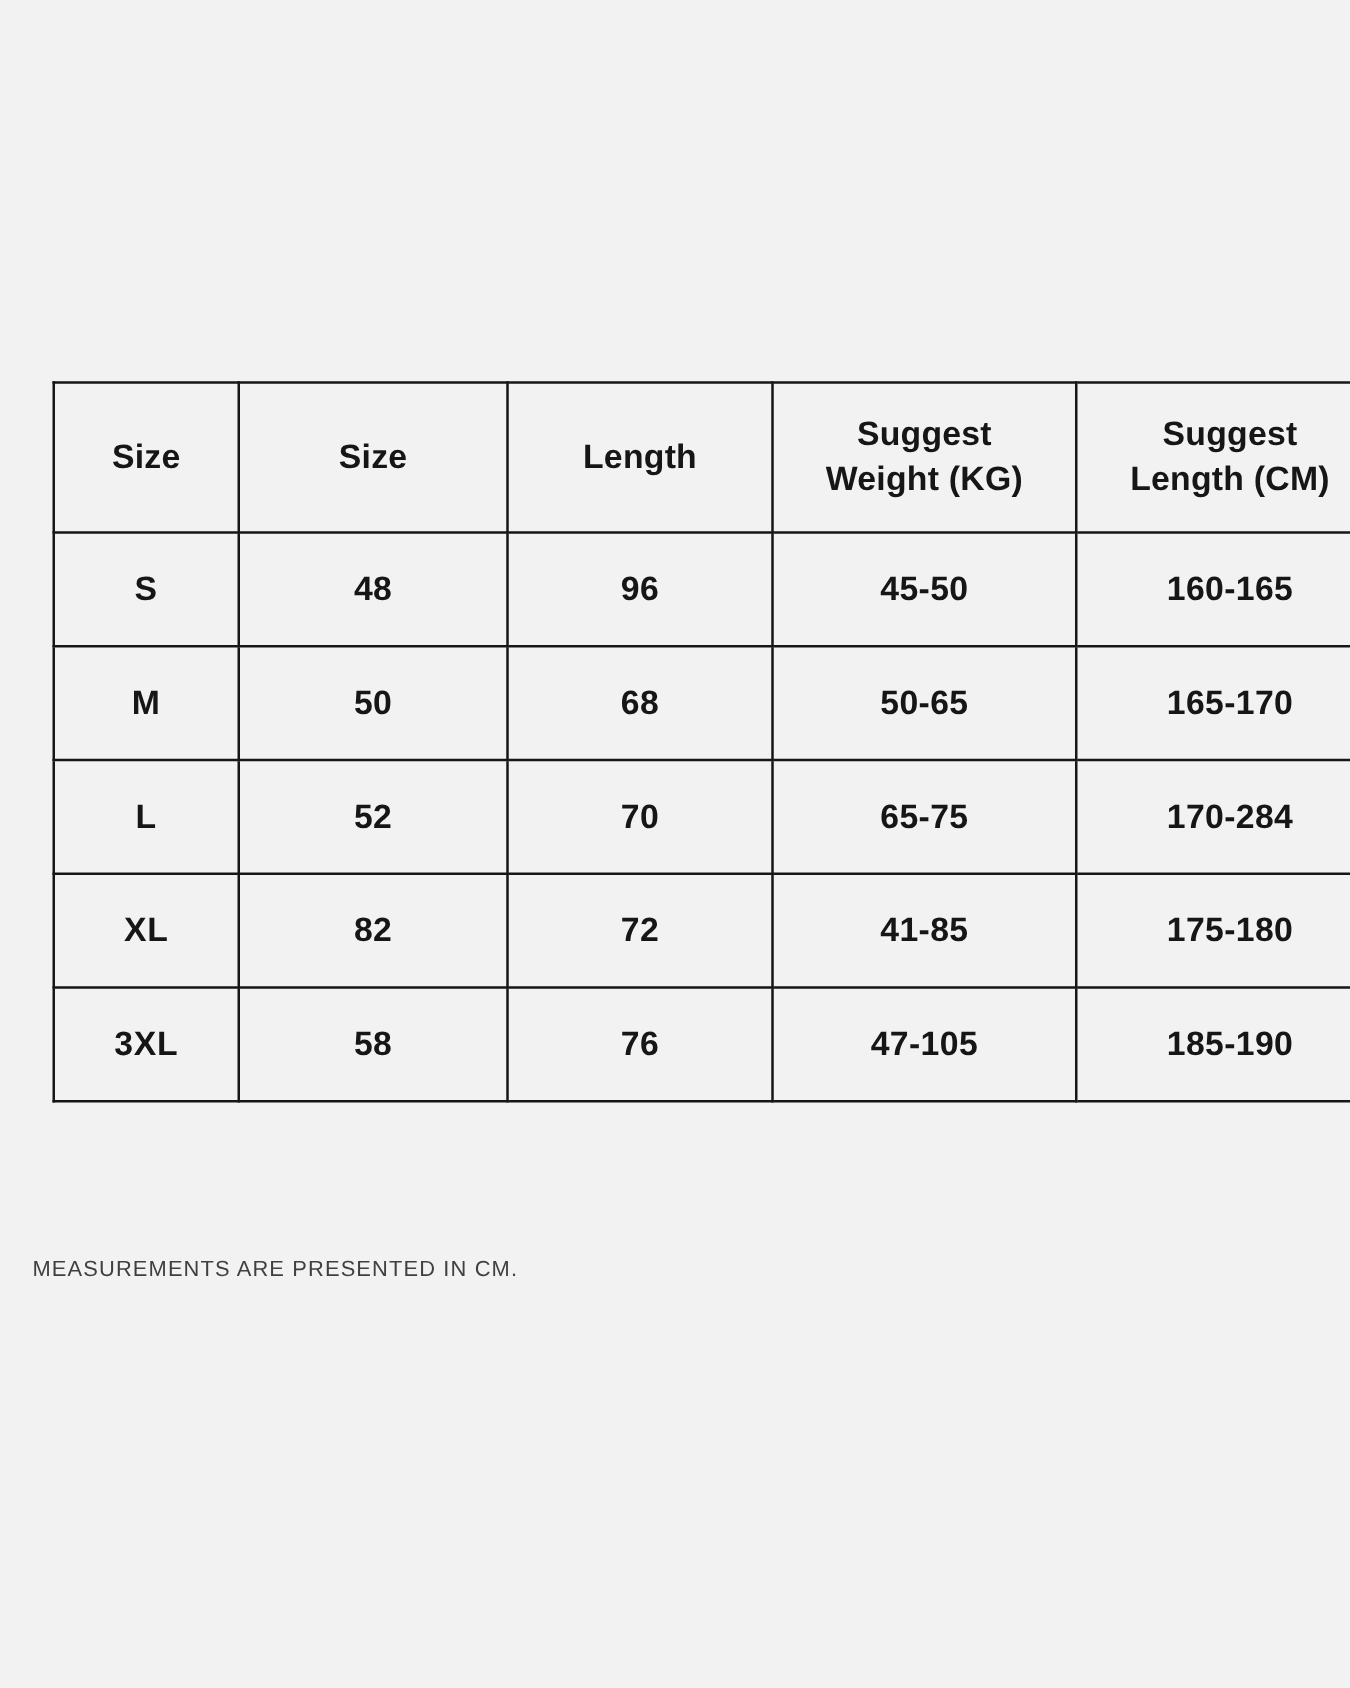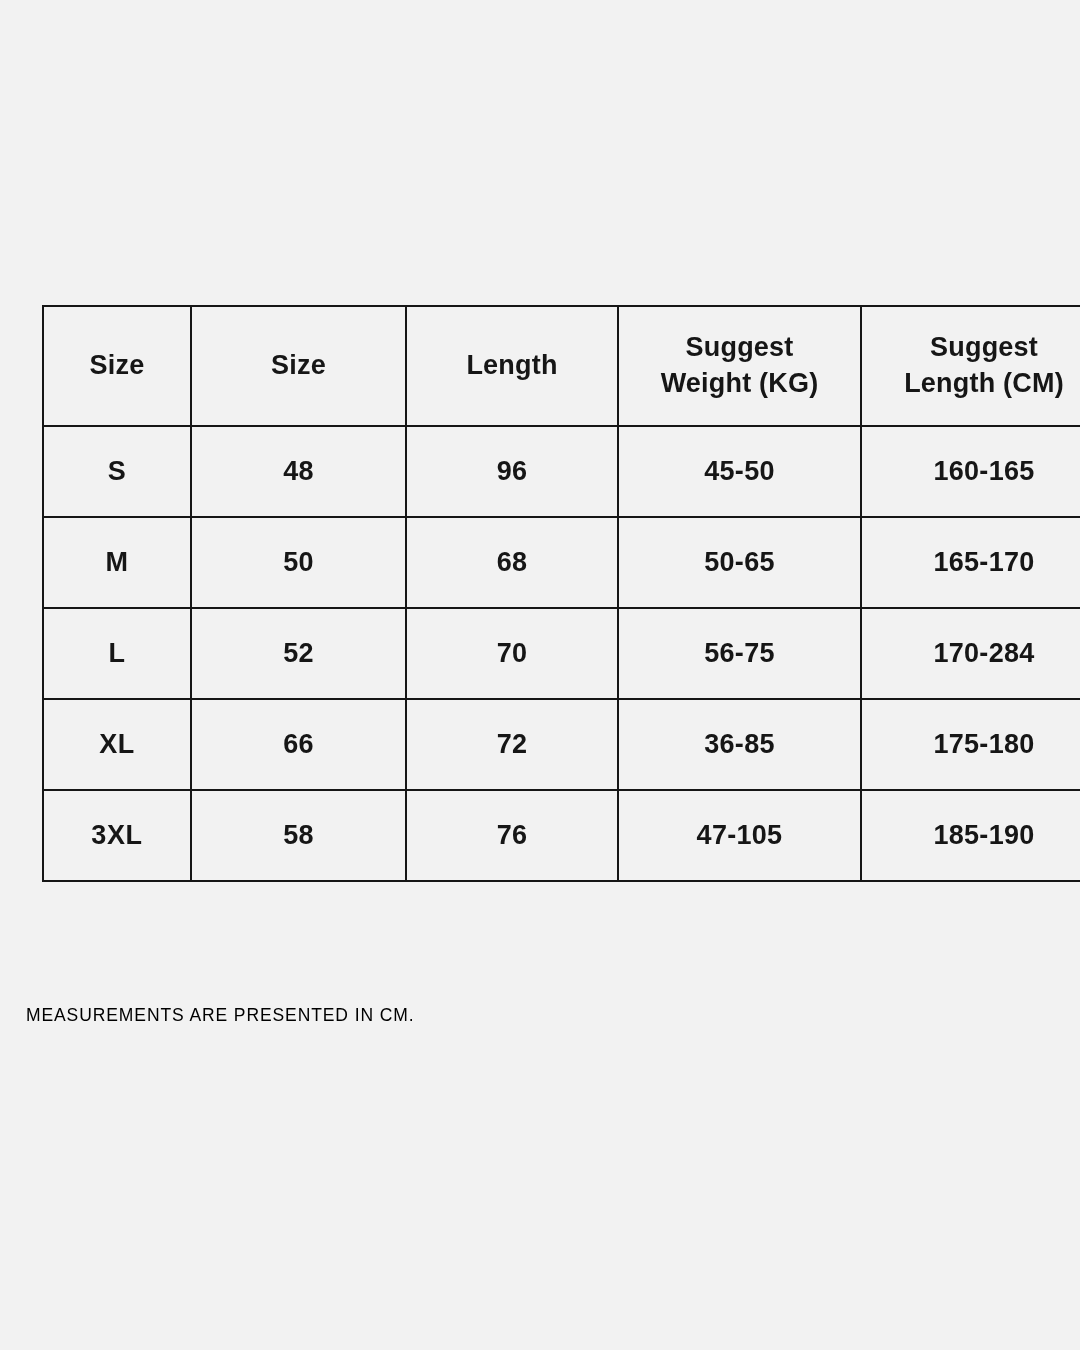--- a/index.html
+++ b/index.html
@@ -61,21 +61,21 @@
     font-weight: bold;
     letter-spacing: 0.6px;
   }
   .notes {
     position: absolute;
     left: 26px;
     top: 1000px;
     font-size: 17.5px;
     line-height: 1.75;
     letter-spacing: 0.9px;
-    color: #000000;
+    color: #404040;
   }
   .notes div {
     white-space: nowrap;
   }
 </style>
 </head>
 <body>
 
 <div class="page">
 
@@ -115,28 +115,28 @@
           <td class="size-cell">M</td>
           <td>50</td>
           <td>68</td>
           <td>50-65</td>
           <td>165-170</td>
         </tr>
         <tr>
           <td class="size-cell">L</td>
           <td>52</td>
           <td>70</td>
-          <td>56-75</td>
+          <td>65-75</td>
           <td>170-284</td>
         </tr>
         <tr>
           <td class="size-cell">XL</td>
-          <td>66</td>
+          <td>82</td>
           <td>72</td>
-          <td>36-85</td>
+          <td>41-85</td>
           <td>175-180</td>
         </tr>
         <tr>
           <td class="size-cell">3XL</td>
           <td>58</td>
           <td>76</td>
           <td>47-105</td>
           <td>185-190</td>
         </tr>
       </tbody>

